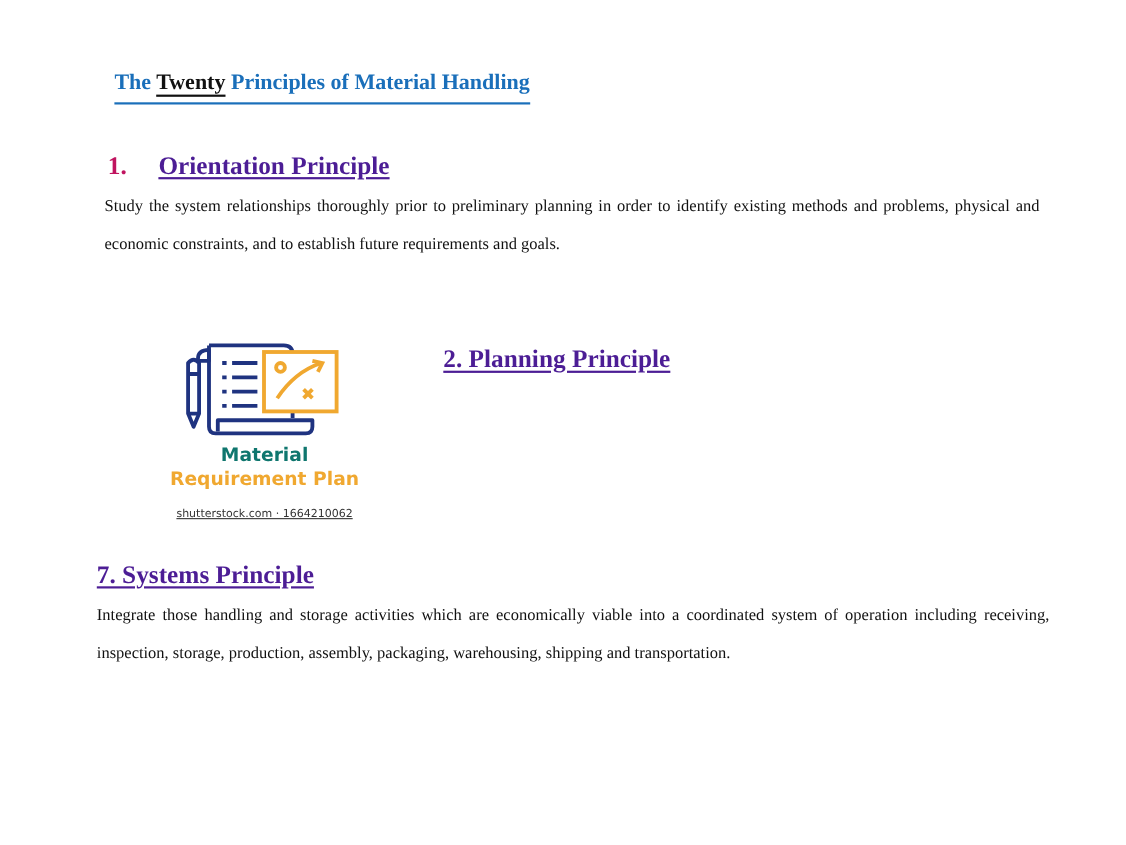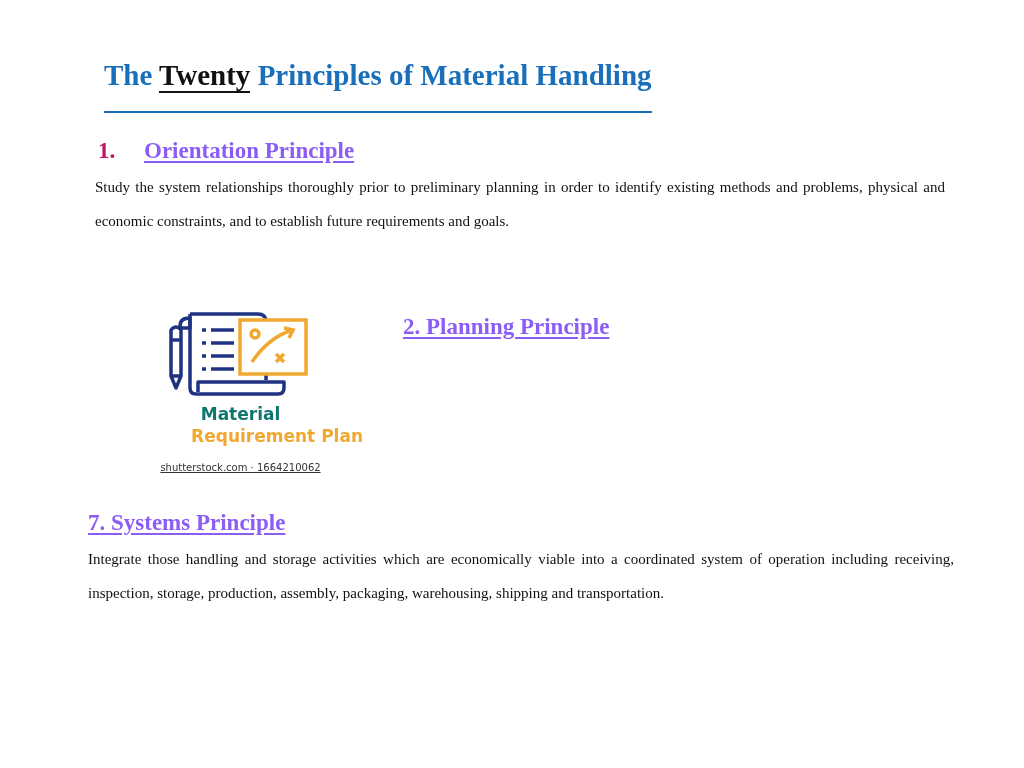--- a/index.html
+++ b/index.html
@@ -1,34 +1,34 @@
 <!DOCTYPE html>
 <html><head>
   <meta charset="utf-8">
   <style>
     html, body { margin: 0; padding: 0; background: #ffffff; }
     body { width: 1024px; height: 768px; position: relative; overflow: hidden;
            font-family: "Liberation Serif", "DejaVu Serif", serif; color: #111; }
-    .title { position: absolute; left: 104px; top: 58px; font-size: 29px; font-weight: bold;
-             color: #1a6fba; border-bottom: 2px solid #1a6fba; padding-bottom: 19px; line-height: 34px;
+    .title { position: absolute; left: 104px; top: 58px; font-size: 20px; font-weight: bold;
+             color: #1a6fba; border-bottom: 2px solid #1a6fba; padding-bottom: 1px; line-height: 34px;
              white-space: nowrap; }
     .title .dark { color: #111; border-bottom: 2px solid #111; }
-    .heading { color: #8b5cf6; font-weight: bold; font-size: 23px; text-decoration: underline;
+    .heading { color: #4c1d95; font-weight: bold; font-size: 23px; text-decoration: underline;
                text-underline-offset: 3px; text-decoration-thickness: 1.5px; }
     .para { font-size: 15px; line-height: 34px; text-align: justify; text-align-last: left; }
     #sec1 { position: absolute; left: 95px; top: 134px; width: 850px; }
     #sec1 .head-row { margin-left: 3px; }
     #sec1 .num { color: #c0145f; font-weight: bold; font-size: 23px; display: inline-block; width: 46px; }
     #sec2 { position: absolute; left: 403px; top: 310px; width: 534px; }
     #sec3 { position: absolute; left: 88px; top: 506px; width: 866px; }
     .h-line { line-height: 34px; }
     #figure { position: absolute; left: 118px; top: 300px; width: 245px; height: 182px; }
     .fig-cap1 { position: absolute; left: 0; width: 245px; top: 104px; text-align: center;
                 font-family: "DejaVu Sans", sans-serif; font-weight: bold; font-size: 17px; color: #0f766e; }
-    .fig-cap2 { position: absolute; left: 0; width: 245px; top: 126px; text-align: right;
+    .fig-cap2 { position: absolute; left: 0; width: 245px; top: 126px; text-align: center;
                 font-family: "DejaVu Sans", sans-serif; font-weight: bold; font-size: 17px; color: #f0a830;
                 white-space: nowrap; }
     .fig-credit { position: absolute; left: 0; width: 245px; top: 162px; text-align: center;
                   font-family: "DejaVu Sans", sans-serif; font-size: 10px; color: #333; text-decoration: underline; }
   </style>
 </head>
 <body>
 
 <div class="title"><span>The </span><span class="dark">Twenty</span><span> Principles of  Material Handling</span></div>
 

